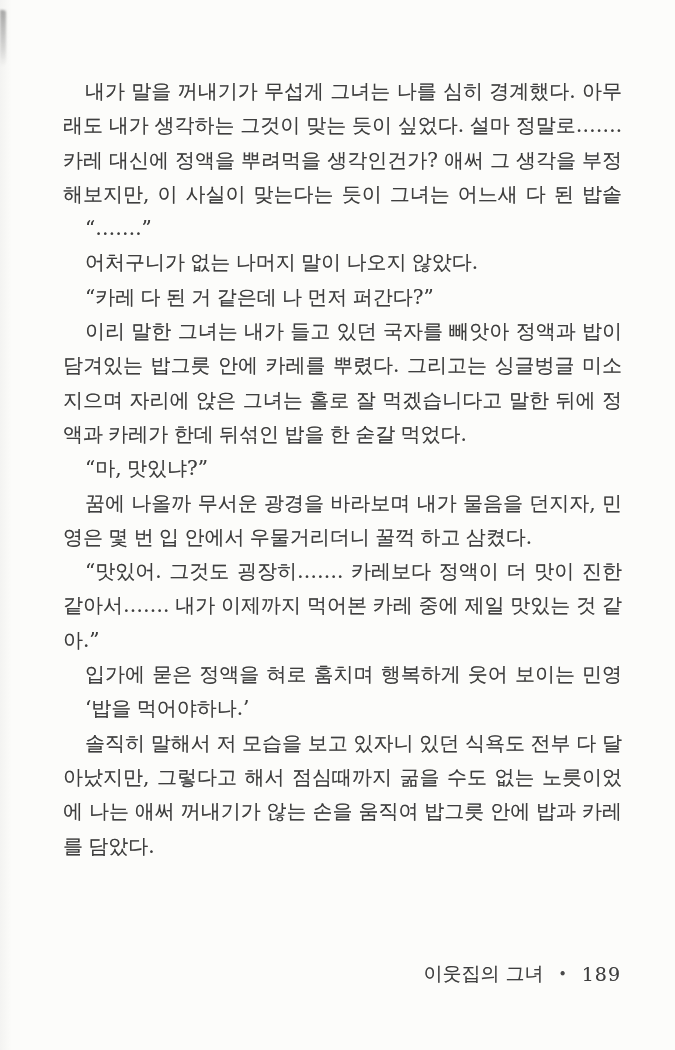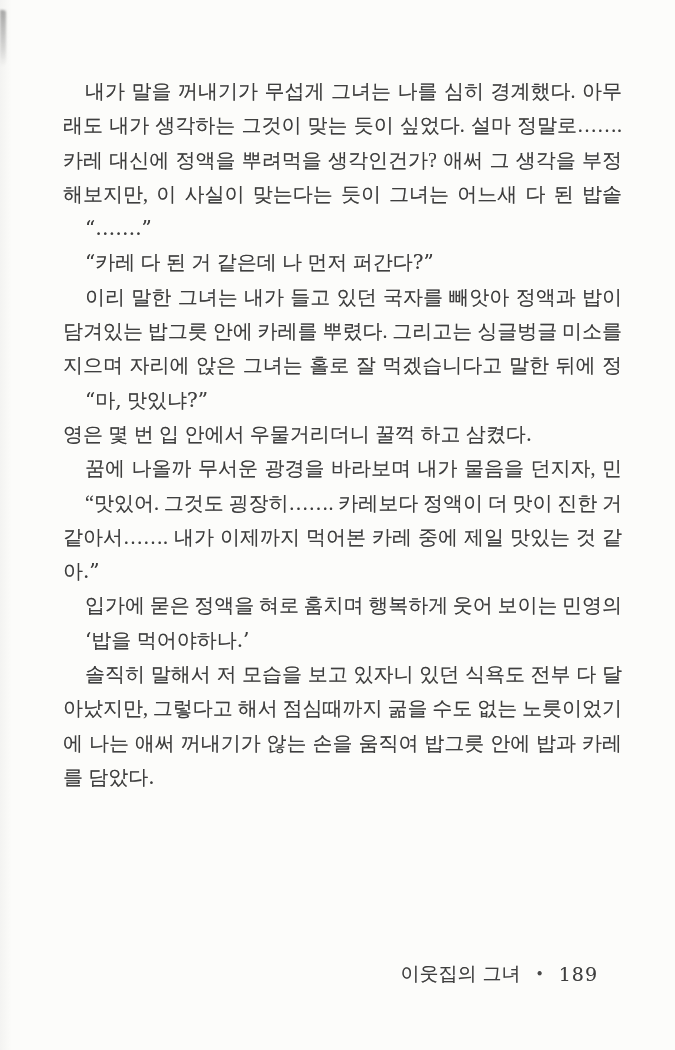--- a/index.html
+++ b/index.html
@@ -49,26 +49,25 @@
     overflow: hidden;
     text-shadow: 0 0 0.5px rgba(62,62,62,0.45);
   }
   .line.indent {
     padding-left: 22px;
   }
   .line.justify {
     white-space: normal;
     text-align: justify;
     text-align-last: justify;
-    font-family: Liberation Serif, serif;
   }
   .footer {
     position: absolute;
     top: 956px;
-    right: 77px;
+    right: 54px;
     height: 36px;
     display: flex;
     align-items: center;
     font-size: 19px;
     color: #3e3e3e;
     text-shadow: 0 0 0.5px rgba(62,62,62,0.45);
   }
   .footer .sep {
     font-size: 14px;
     line-height: 1;
@@ -86,27 +85,29 @@
 <div class="page">
   <div class="edge-shade"></div>
   <div class="edge-mark"></div>
 
   <div class="text-block" id="lines">
       <div class="line indent justify">내가 말을 꺼내기가 무섭게 그녀는 나를 심히 경계했다. 아무</div>
       <div class="line justify">래도 내가 생각하는 그것이 맞는 듯이 싶었다. 설마 정말로…….</div>
       <div class="line justify">카레 대신에 정액을 뿌려먹을 생각인건가? 애써 그 생각을 부정</div>
       <div class="line justify">해보지만, 이 사실이 맞는다는 듯이 그녀는 어느새 다 된 밥솥</div>
       <div class="line indent">“…….”</div>
+      <div class="line indent">어처구니가 없는 나머지 말이 나오지 않았다.</div>
       <div class="line indent">“카레 다 된 거 같은데 나 먼저 퍼간다?”</div>
       <div class="line indent justify">이리 말한 그녀는 내가 들고 있던 국자를 빼앗아 정액과 밥이</div>
       <div class="line justify">담겨있는 밥그릇 안에 카레를 뿌렸다. 그리고는 싱글벙글 미소를</div>
       <div class="line justify">지으며 자리에 앉은 그녀는 홀로 잘 먹겠습니다고 말한 뒤에 정</div>
+      <div class="line">액과 카레가 한데 뒤섞인 밥을 한 숟갈 먹었다.</div>
       <div class="line indent">“마, 맛있냐?”</div>
+      <div class="line indent justify">꿈에 나올까 무서운 광경을 바라보며 내가 물음을 던지자, 민</div>
       <div class="line">영은 몇 번 입 안에서 우물거리더니 꿀꺽 하고 삼켰다.</div>
-      <div class="line indent justify">꿈에 나올까 무서운 광경을 바라보며 내가 물음을 던지자, 민</div>
       <div class="line indent justify">“맛있어. 그것도 굉장히……. 카레보다 정액이 더 맛이 진한 거</div>
       <div class="line justify">같아서……. 내가 이제까지 먹어본 카레 중에 제일 맛있는 것 같</div>
       <div class="line">아.”</div>
       <div class="line indent justify">입가에 묻은 정액을 혀로 훔치며 행복하게 웃어 보이는 민영의</div>
       <div class="line indent">‘밥을 먹어야하나.’</div>
       <div class="line indent justify">솔직히 말해서 저 모습을 보고 있자니 있던 식욕도 전부 다 달</div>
       <div class="line justify">아났지만, 그렇다고 해서 점심때까지 굶을 수도 없는 노릇이었기</div>
       <div class="line justify">에 나는 애써 꺼내기가 않는 손을 움직여 밥그릇 안에 밥과 카레</div>
       <div class="line">를 담았다.</div>
     </div>

